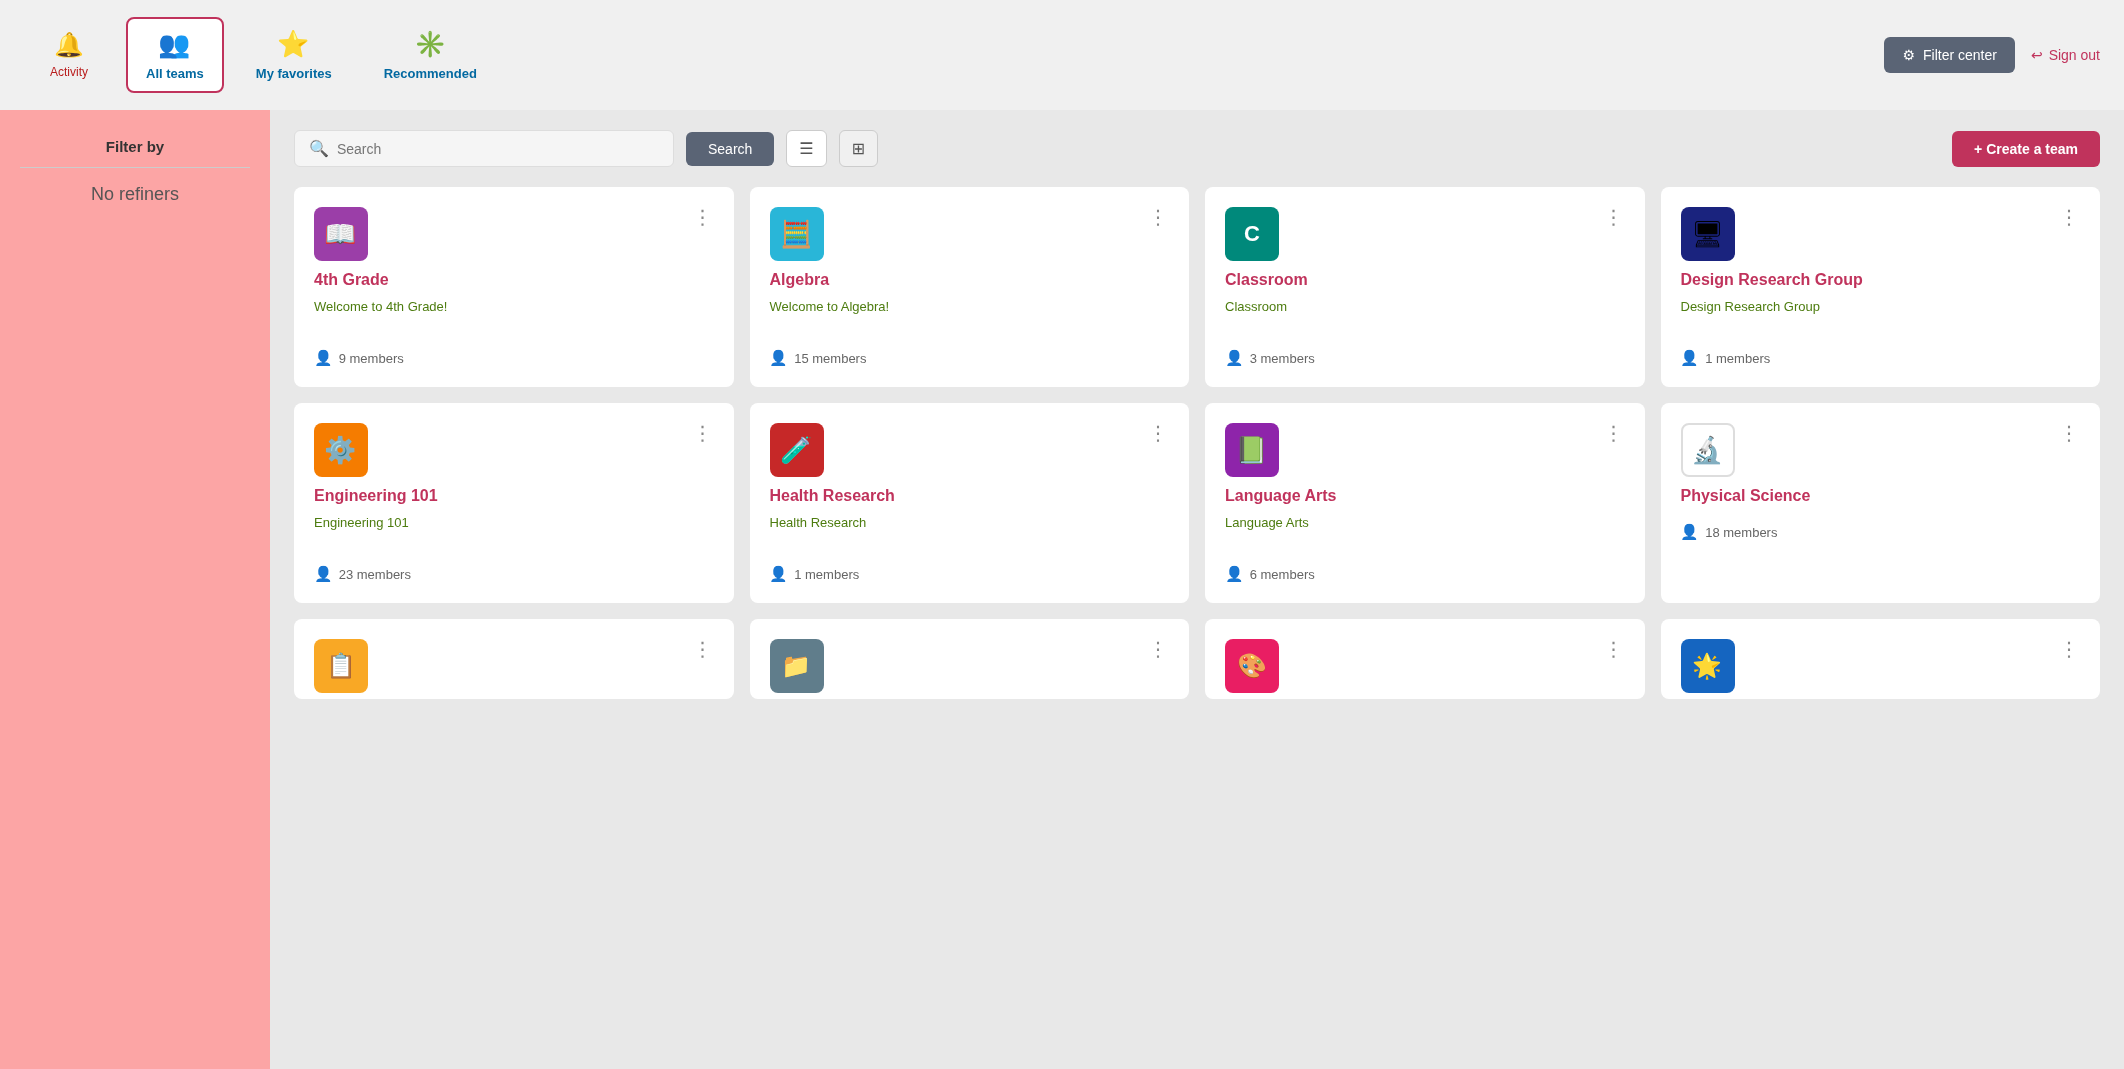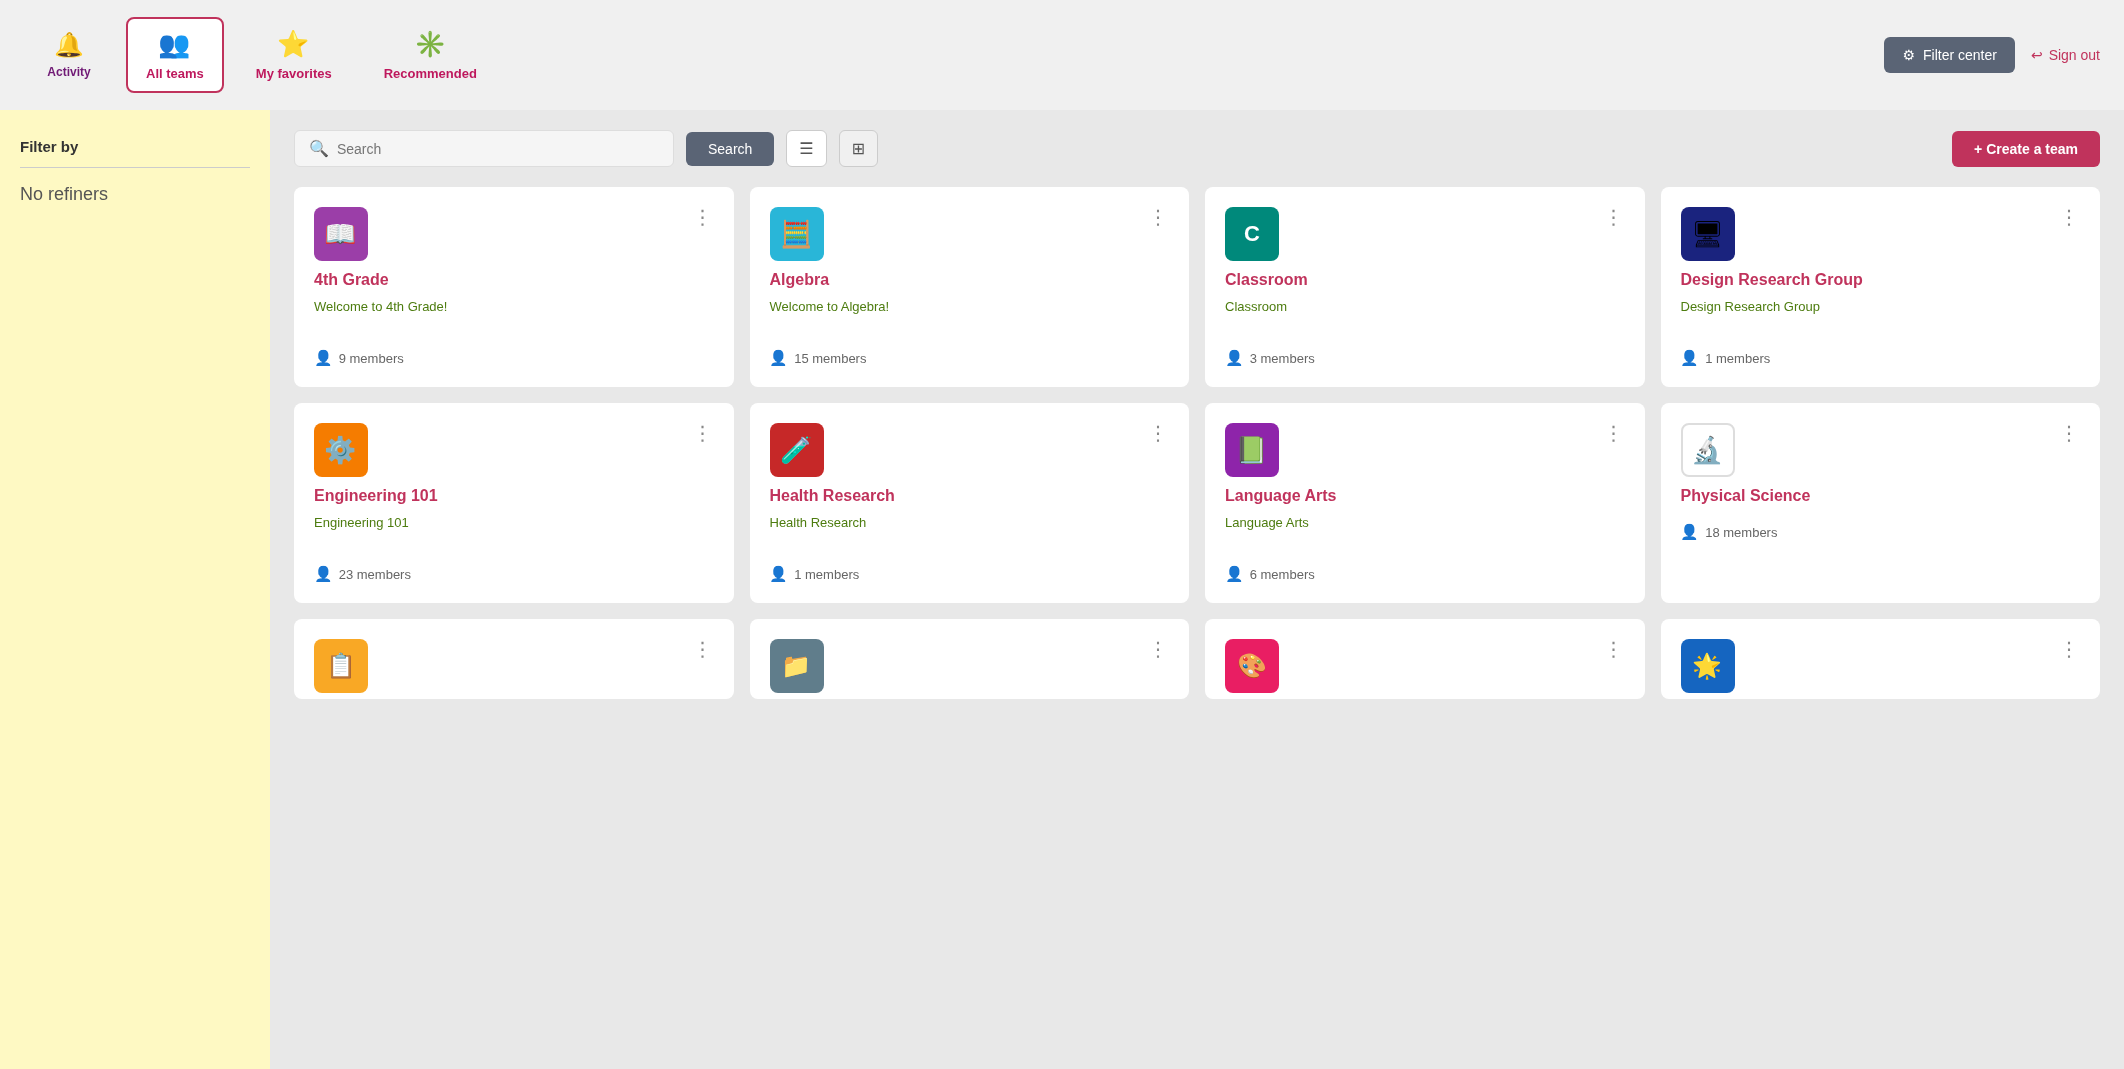--- a/index.html
+++ b/index.html
@@ -28,25 +28,25 @@
     .nav-item.active {
       border: 2px solid #c0335c;
       background: #fff;
     }
     .nav-item:not(.active) {
       border: 2px solid transparent;
     }
     .nav-item-label {
       font-size: 13px;
       font-weight: 600;
-      color: #be185d;
+      color: #0369a1;
     }
     .nav-icon { font-size: 26px; }
     .activity-icon { font-size: 24px; color: #555; }
-    .activity-label { font-size: 12px; color: #701a75; font-weight: 700; }
+    .activity-label { font-size: 12px; color: #b91c1c; font-weight: 400; }
 
     .nav-right {
       margin-left: auto;
       display: flex;
       align-items: center;
       gap: 16px;
     }
     .admin-btn {
       background: #5a6475;
       color: #fff;
@@ -74,23 +74,24 @@
 
     
     .main-layout {
       display: flex;
       min-height: calc(100vh - 110px);
     }
 
     
     .sidebar {
       width: 270px;
-      background: #fef9c3;
+      background: #fca5a5;
       padding: 28px 20px;
       flex-shrink: 0;
+      text-align: center;
     }
     .sidebar-title {
       font-size: 15px;
       font-weight: 600;
       color: #333;
       margin-bottom: 12px;
     }
     .sidebar-divider {
       border: none;
       border-top: 1px solid #ccc;

